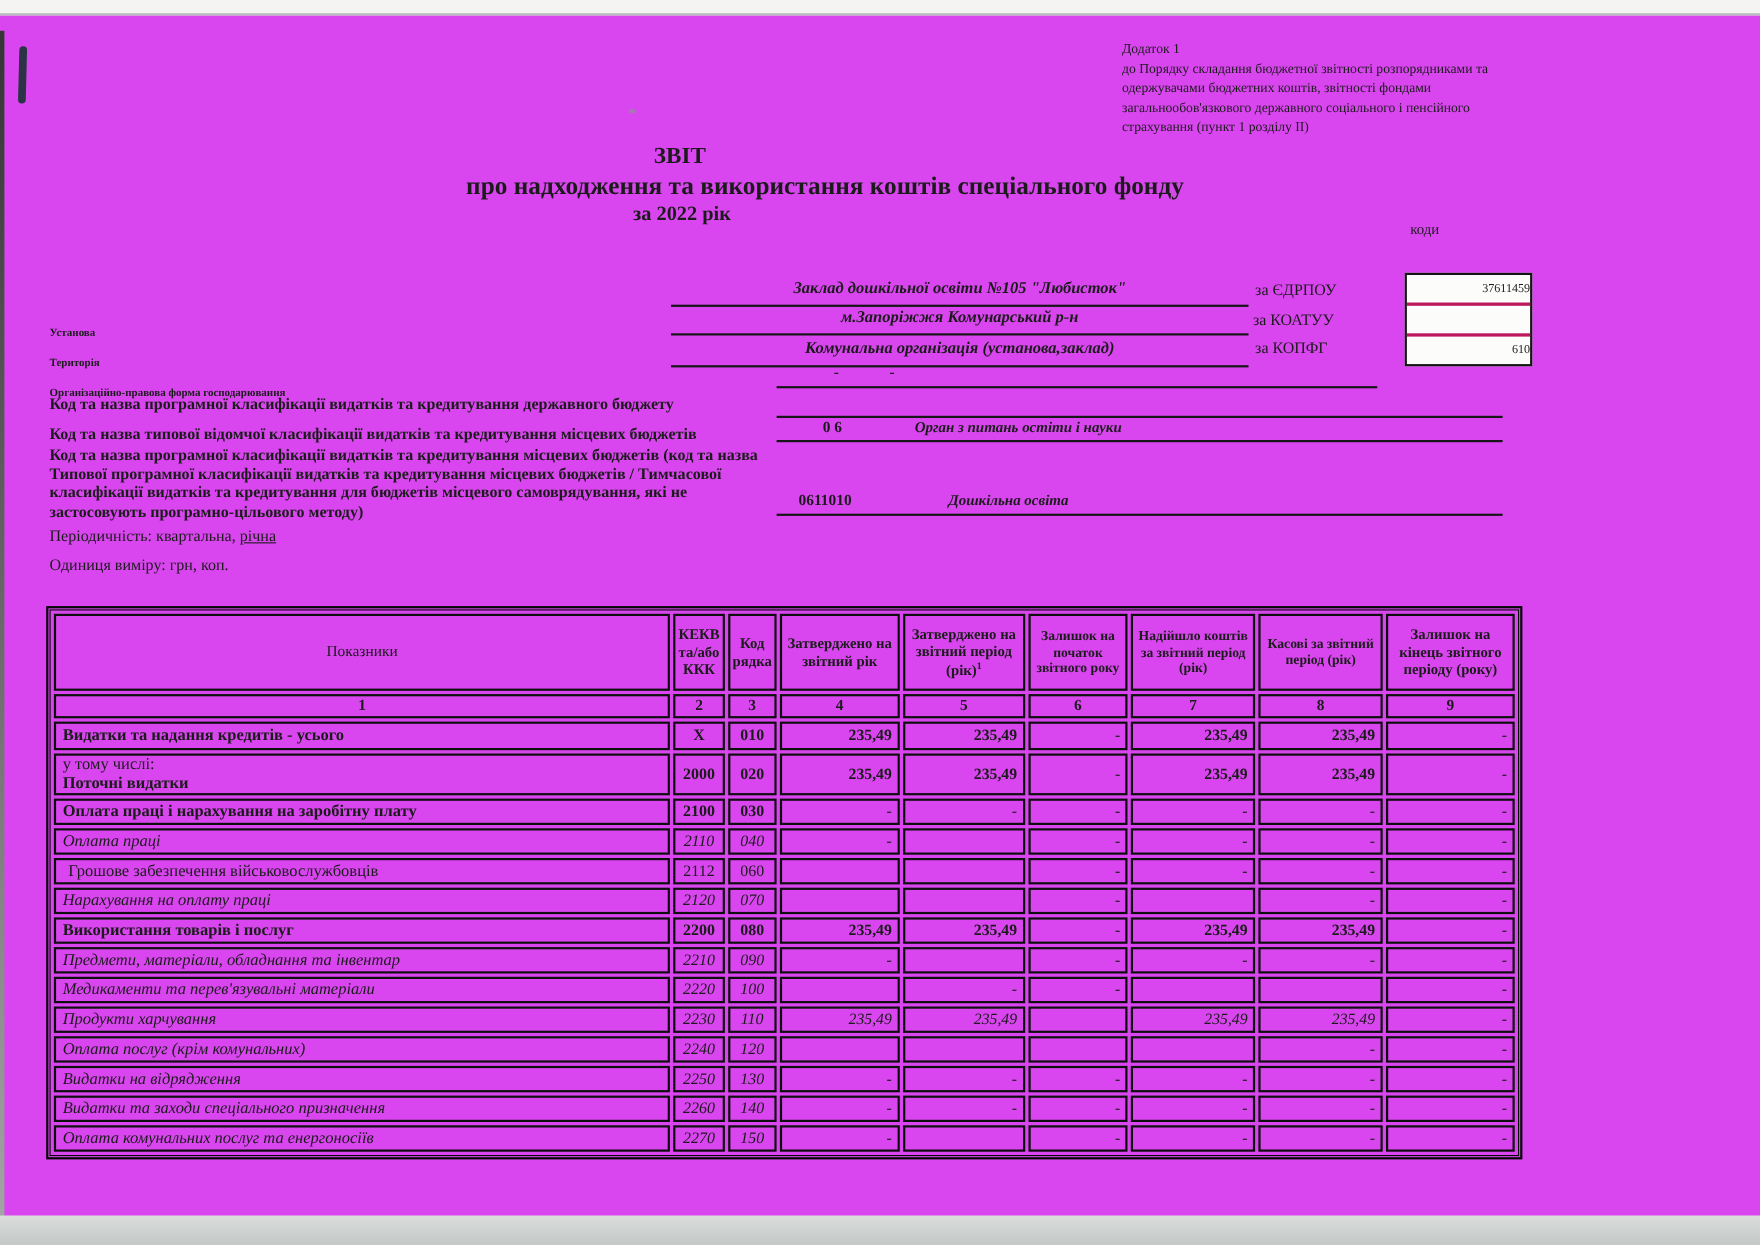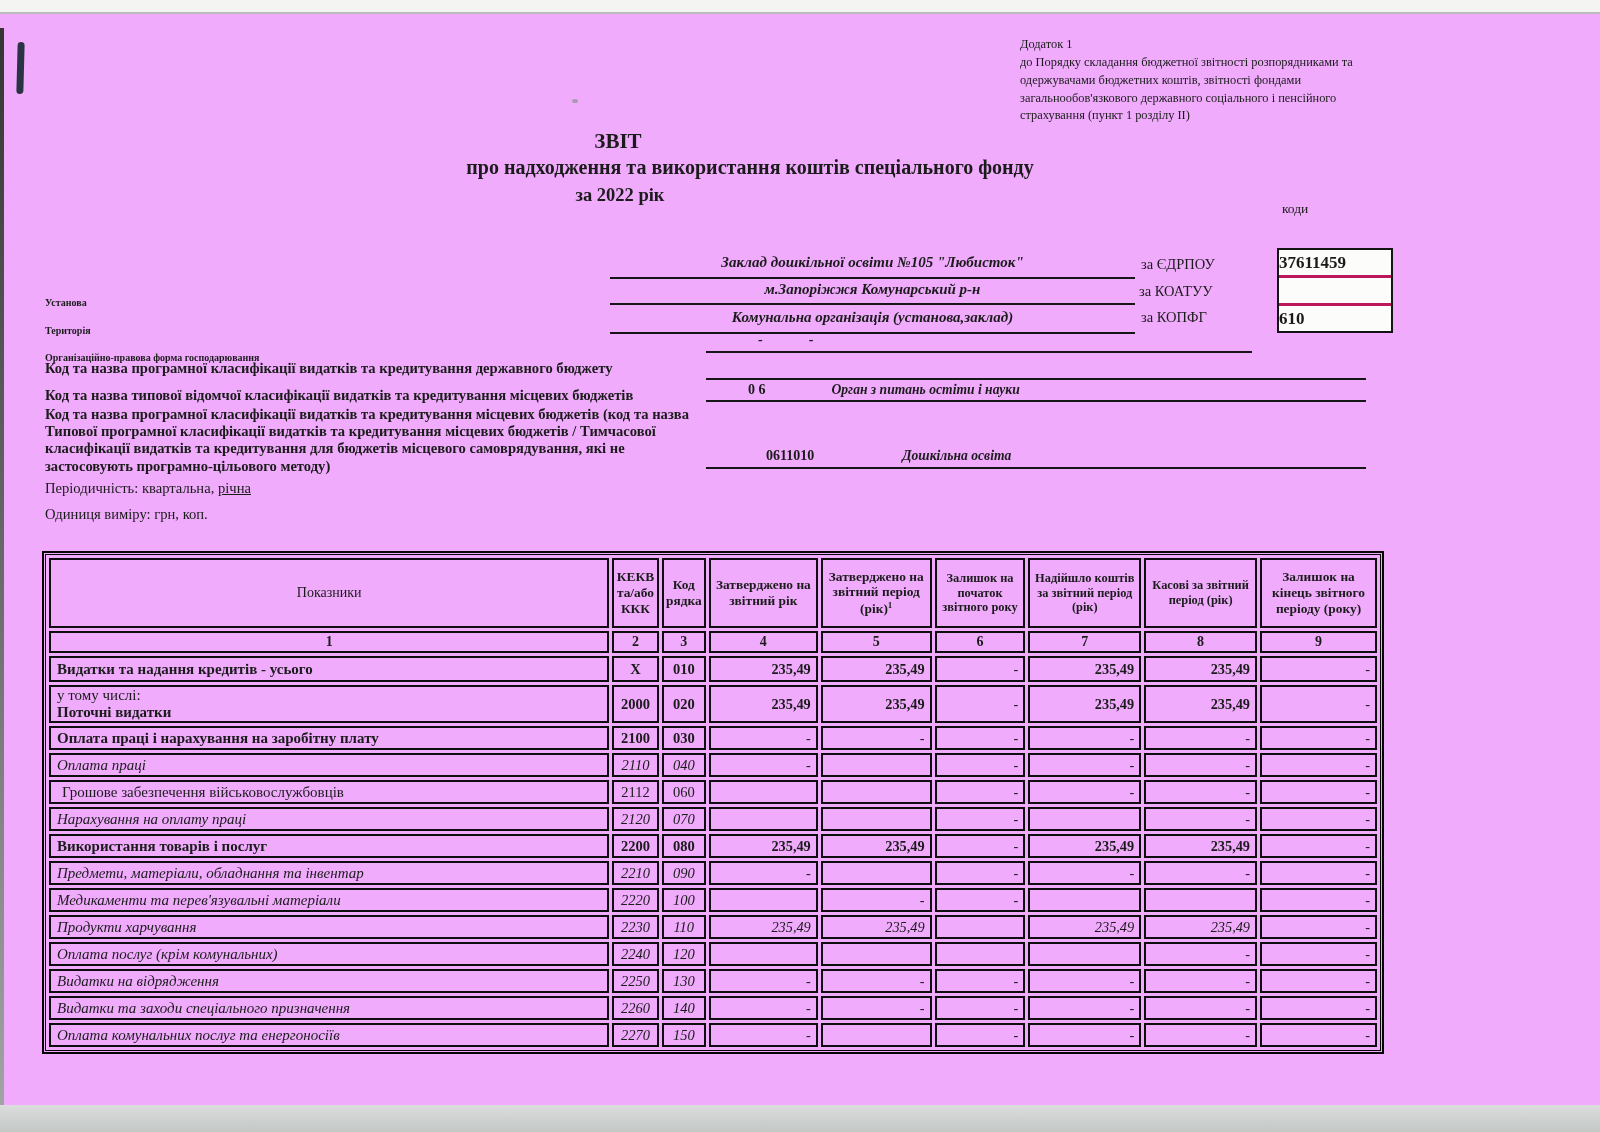--- a/index.html
+++ b/index.html
@@ -1,44 +1,44 @@
 <!DOCTYPE html>
 <html lang="uk"><head>
 <meta charset="utf-8">
 <style>
   html,body{margin:0;padding:0;background:#d9dbd9;}
   .scan{
     position:relative;width:1600px;height:1132px;margin:0 auto;
-    background:#f0abfc;overflow:hidden;
+    background:#d946ef;overflow:hidden;
     font-family:"Liberation Serif","DejaVu Serif",serif;color:#1b1b1b;
   }
   .abs{position:absolute;}
   
   .top-strip{left:0;top:0;width:1600px;height:12px;background:#f4f4f2;border-bottom:2px solid #b9bdbb;}
   .left-edge{left:0;top:28px;width:4px;height:1104px;background:linear-gradient(180deg,#353533,#6e7170 55%,#a3a7a5);}
   .bottom-band{left:0;bottom:0;width:1600px;height:27px;background:linear-gradient(180deg,#dadddb,#c3c7c5);}
   .staple{left:17px;top:42px;width:7px;height:52px;background:#2b3445;border-radius:4px;transform:rotate(1.5deg);}
   .speck{left:572px;top:99px;width:6px;height:4px;background:#8d9193;border-radius:50%;opacity:.7;}
 
   
   .appendix{left:1020px;top:36px;width:380px;font-size:12.4px;line-height:1.44;}
 
   
   .t1{left:418px;top:129px;width:400px;text-align:center;font-size:21px;font-weight:bold;}
-  .t2{left:400px;top:156px;width:700px;text-align:center;font-size:20px;font-weight:bold;}
+  .t2{left:400px;top:156px;width:700px;text-align:center;font-size:23px;font-weight:bold;}
   .t3{left:420px;top:185px;width:400px;text-align:center;font-size:18.5px;font-weight:bold;}
   .codes-caption{left:1282px;top:201px;font-size:13.5px;}
 
   
   .fld-label{font-weight:bold;font-size:10px;margin-top:41px;}
   .uline{border-bottom:2px solid #161616;text-align:center;}
   .uval{font-weight:bold;font-style:italic;font-size:15px;white-space:nowrap;}
   .code-lbl{font-size:14.5px;}
   .codes-box{left:1277px;top:248px;width:112px;border:2px solid #141414;background:#fcfcfa;}
-  .codes-box .cell{height:25px;text-align:left;font-size:17px;line-height:25px;font-weight:bold;}
+  .codes-box .cell{height:25px;text-align:right;font-size:11px;line-height:25px;}
   .codes-box .cell + .cell{border-top:3px solid #be185d;}
 
   
   .cls-label{font-weight:bold;font-size:14.6px;line-height:1.18;}
   .cls-line{border-bottom:2px solid #161616;}
   .cls-code{font-weight:bold;font-size:14px;}
   .cls-val{font-weight:bold;font-style:italic;font-size:13.6px;}
   .plain{font-size:14.6px;}
   .u{ text-decoration:underline;}
 
@@ -118,21 +118,21 @@
   <div class="abs cls-line" style="left:706px;top:357px;width:660px;height:21px;"></div>
 
   <div class="abs cls-label" style="left:45px;top:387px;width:665px;">Код та назва типової відомчої класифікації видатків та кредитування місцевих бюджетів</div>
   <div class="abs cls-line" style="left:706px;top:380px;width:660px;height:20px;">
     <span class="cls-code" style="margin-left:42px;">0 6</span>
     <span class="cls-val" style="margin-left:62px;">Орган з питань остіти і науки</span>
   </div>
 
   <div class="abs cls-label" style="left:45px;top:406px;width:668px;">Код та назва програмної класифікації видатків та кредитування місцевих бюджетів (код та назва Типової програмної класифікації видатків та кредитування місцевих бюджетів / Тимчасової класифікації видатків та кредитування для бюджетів місцевого самоврядування, які не застосовують програмно-цільового методу)</div>
   <div class="abs cls-line" style="left:706px;top:446px;width:660px;height:21px;">
-    <span class="cls-code" style="margin-left:60px;">0611010</span>
+    <span class="cls-code" style="margin-left:20px;">0611010</span>
     <span class="cls-val" style="margin-left:84px;">Дошкільна освіта</span>
   </div>
 
   <div class="abs plain" style="left:45px;top:480px;">
     <span>Періодичність: квартальна, </span><span class="u">річна</span>
   </div>
   <div class="abs plain" style="left:45px;top:506px;">Одиниця виміру: грн, коп.</div>
 
   <div class="abs tbl-outer">
    <div class="tbl-inner">

